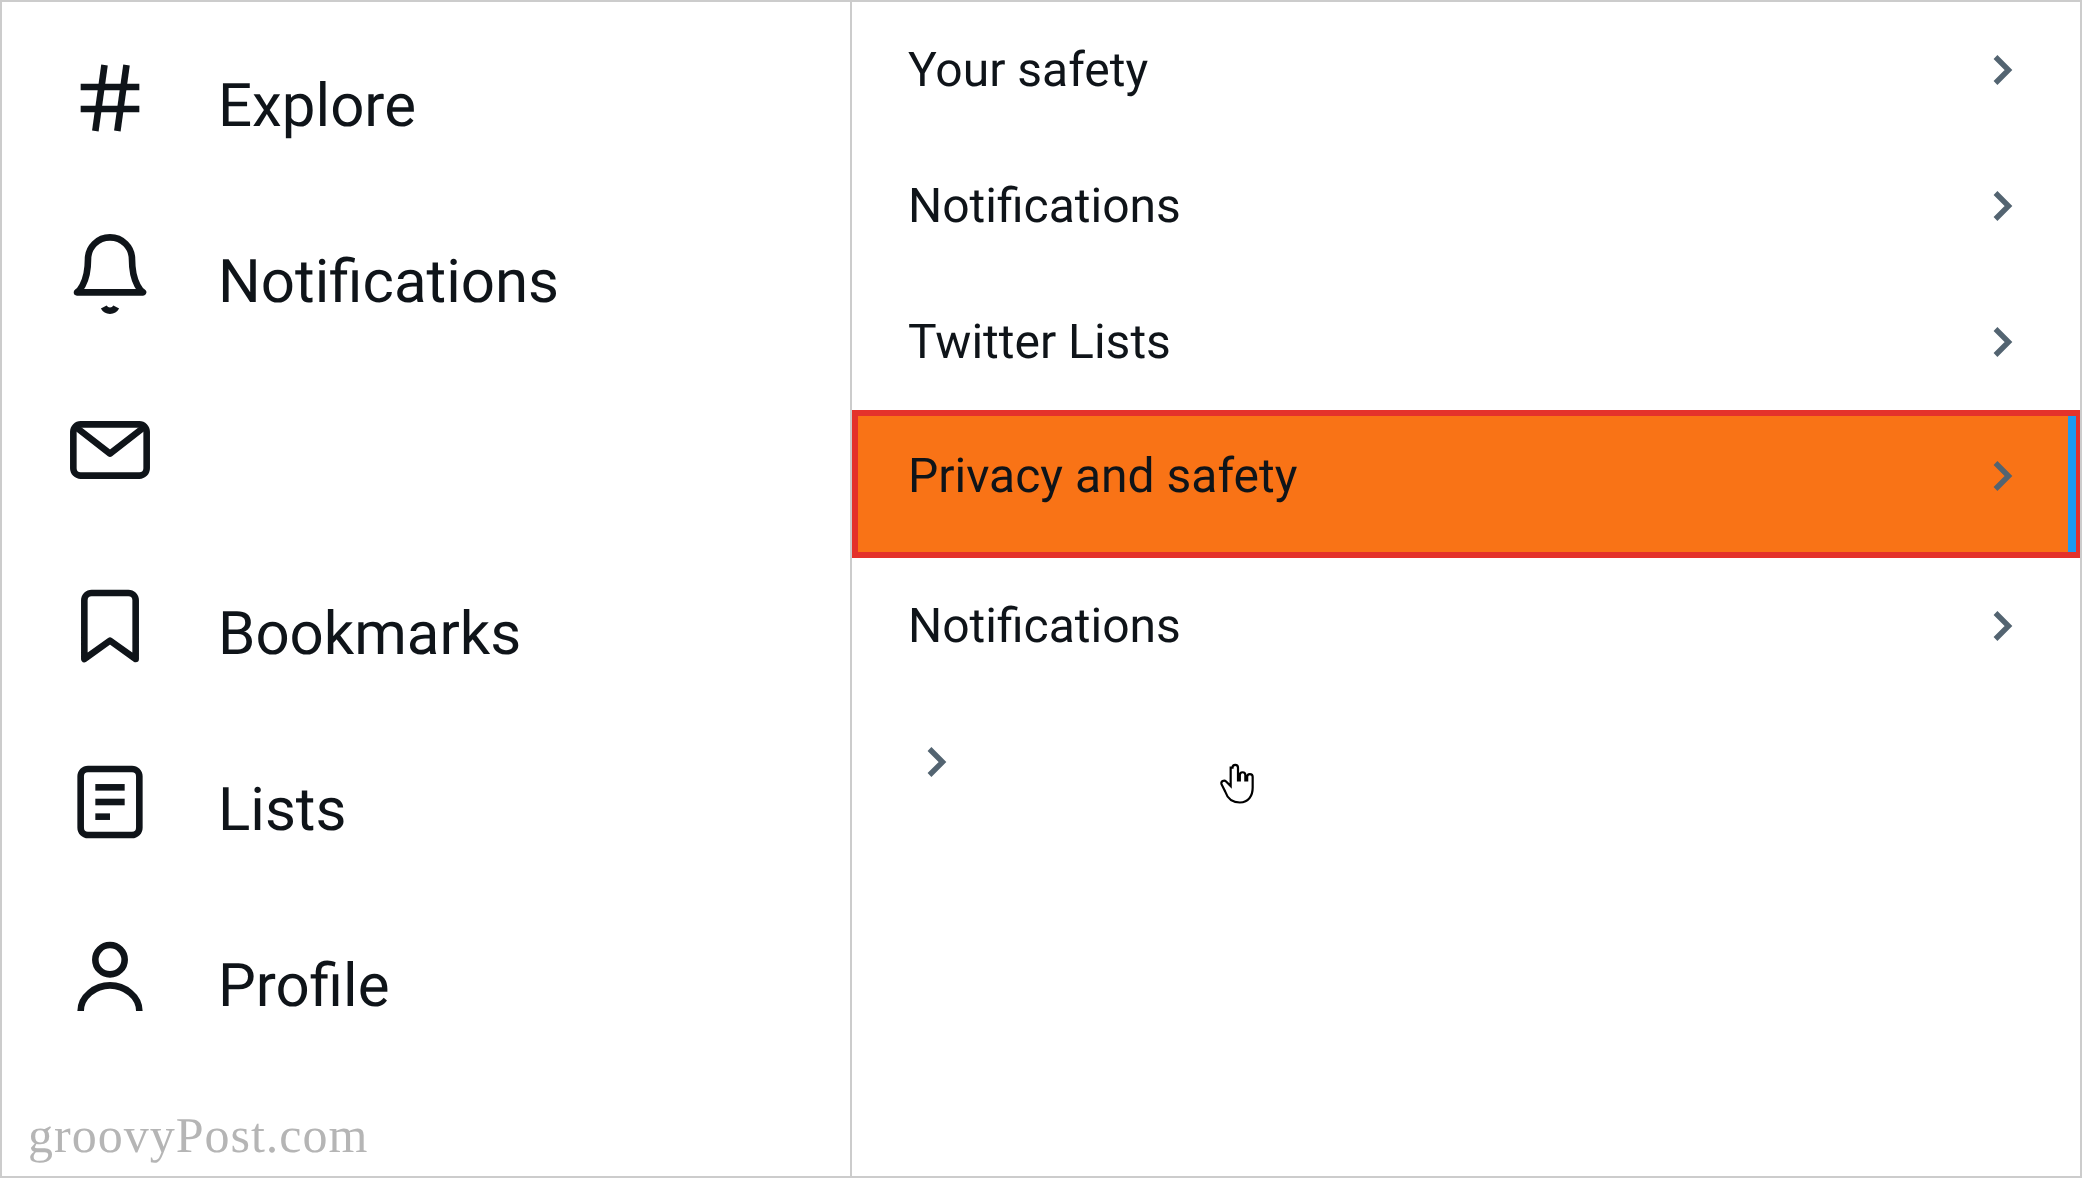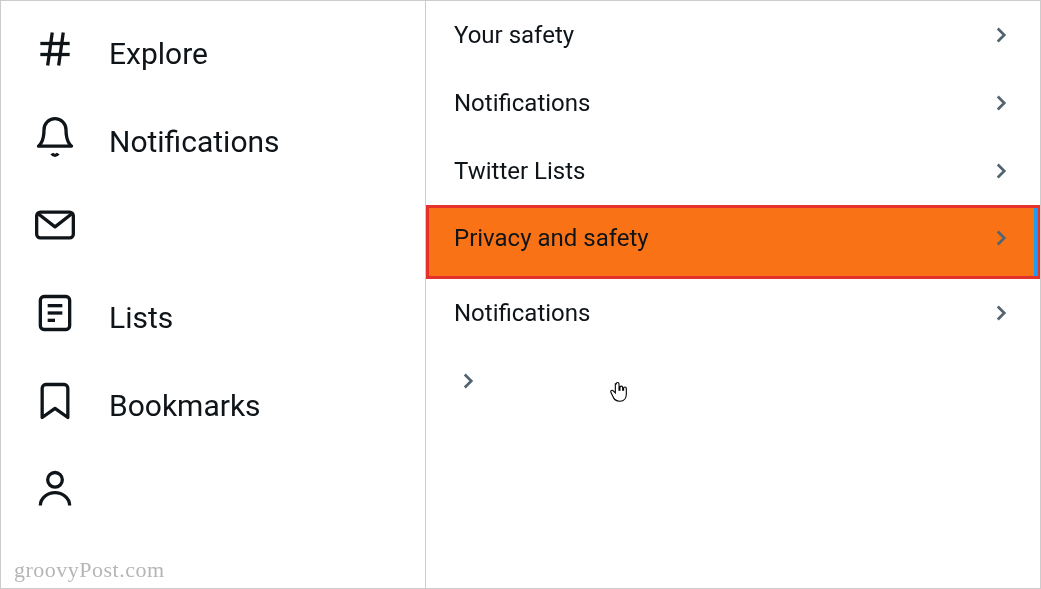--- a/index.html
+++ b/index.html
@@ -92,21 +92,21 @@
       left: 608px;
       top: 380px;
       width: 22px;
       height: 26px;
       pointer-events: none;
     }
     .watermark {
       position: absolute;
       left: 14px;
       bottom: 6px;
-      font-size: 22px;
+      font-size: 25px;
       color: rgba(120,120,120,0.55);
       font-family: Georgia, serif;
       letter-spacing: 0.5px;
       pointer-events: none;
     }
   </style>
 </head>
 <body>
 
 <div class="container">
@@ -140,45 +140,46 @@
         <svg viewBox="0 0 24 24" fill="none" stroke="#0f1419" stroke-width="1.8" stroke-linejoin="round">
           <rect x="2" y="5" width="20" height="14" rx="2"></rect>
           <polyline points="3,6 12,13 21,6"></polyline>
         </svg>
       </span>
     </div>
 
     <div class="nav-item">
       <span class="nav-icon">
         <svg viewBox="0 0 24 24" fill="none" stroke="#0f1419" stroke-width="1.8" stroke-linejoin="round">
+          <path d="M19 21l-7-5-7 5V5a2 2 0 0 1 2-2h10a2 2 0 0 1 2 2z"></path>
+        </svg>
+      </span>
+      <span class="nav-label">Bookmarks</span>
+    </div>
+
+    <div class="nav-item">
+      <span class="nav-icon">
+        <svg viewBox="0 0 24 24" fill="none" stroke="#0f1419" stroke-width="1.8" stroke-linejoin="round">
           <rect x="4" y="3" width="16" height="18" rx="2"></rect>
           <line x1="8" y1="8" x2="16" y2="8"></line>
           <line x1="8" y1="12" x2="16" y2="12"></line>
           <line x1="8" y1="16" x2="12" y2="16"></line>
         </svg>
       </span>
       <span class="nav-label">Lists</span>
     </div>
 
     <div class="nav-item">
       <span class="nav-icon">
         <svg viewBox="0 0 24 24" fill="none" stroke="#0f1419" stroke-width="1.8" stroke-linejoin="round">
-          <path d="M19 21l-7-5-7 5V5a2 2 0 0 1 2-2h10a2 2 0 0 1 2 2z"></path>
-        </svg>
-      </span>
-      <span class="nav-label">Bookmarks</span>
-    </div>
-
-    <div class="nav-item">
-      <span class="nav-icon">
-        <svg viewBox="0 0 24 24" fill="none" stroke="#0f1419" stroke-width="1.8" stroke-linejoin="round">
           <circle cx="12" cy="7" r="4"></circle>
           <path d="M4 21c0-4 4-7 8-7s8 3 8 7"></path>
         </svg>
       </span>
+      <span class="nav-label">Profile</span>
     </div>
 
   </nav>
 
   <div class="content">
 
     <div class="settings-item">
       <span class="settings-label">Your safety</span>
       <span class="chevron">
         <svg viewBox="0 0 24 24">

